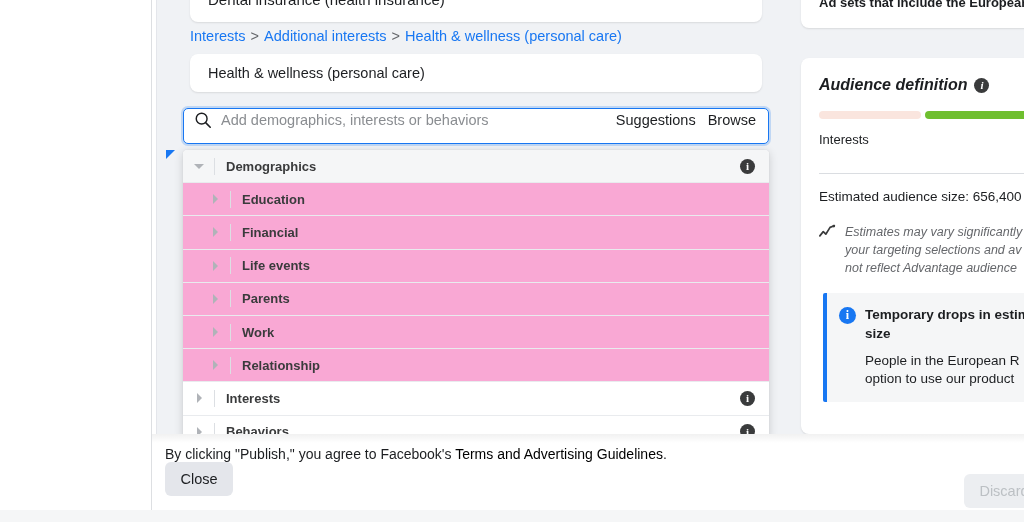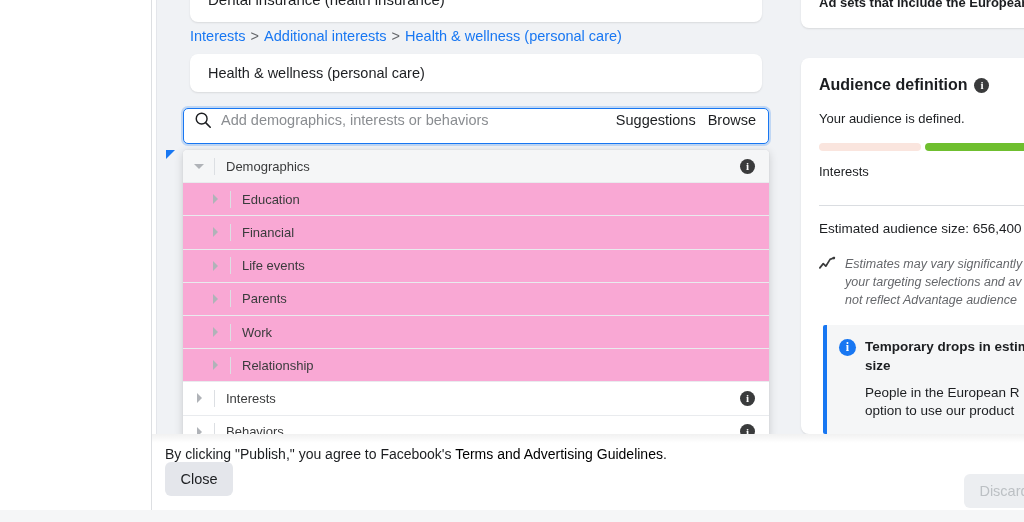--- a/index.html
+++ b/index.html
@@ -160,21 +160,21 @@
     width: 0; height: 0;
     border-top: 5px solid transparent;
     border-bottom: 5px solid transparent;
     border-left: 5px solid #b0b3b8;
   }
   .rowdiv {
     width: 1px; height: 17px; background: #dcdfe3;
     margin: 0 11px 0 7px; flex: 0 0 1px;
   }
   .dd-label {
-    font-size: 13px; font-weight: normal; color: #3a3b3c;
+    font-size: 13px; font-weight: bold; color: #3a3b3c;
     flex: 1 1 auto; white-space: nowrap;
   }
   .info-dot {
     width: 15px; height: 15px; flex: 0 0 15px;
     border-radius: 50%;
     background: #3a3b3c;
     color: #ffffff;
     font-size: 11px; font-weight: bold;
     font-family: "Liberation Serif", serif;
     display: flex; align-items: center; justify-content: center;
@@ -206,20 +206,21 @@
     background: #ffffff;
     border-radius: 8px;
     box-shadow: 0 1px 2px rgba(0,0,0,0.10);
     padding: 18px;
     overflow: hidden;
   }
   .rc-title {
     display: flex; align-items: center; gap: 7px;
     font-size: 16px; font-weight: bold; color: #1c1e21;
     white-space: nowrap;
+    font-style: italic;
   }
   .rc-sub {
     margin-top: 17px;
     font-size: 13px; color: #1c1e21;
     white-space: nowrap;
   }
   .meter {
     margin-top: 17px;
     display: flex; align-items: center; gap: 4px;
     width: 260px;
@@ -451,21 +452,20 @@
       <span class="txt">Ad sets that include the European Re</span>
     </div>
 
     <div class="rc-card">
 
       <div class="rc-title">
         <span>Audience definition</span>
         <span class="info-dot">i</span>
       </div>
 
-      <div class="rc-sub">Your audience is defined.</div>
 
       <div class="meter">
         <span class="seg seg1"></span>
         <span class="seg seg2"></span>
       </div>
 
       <div class="meter-label">Interests</div>
 
       <div class="rc-hr"></div>
 

